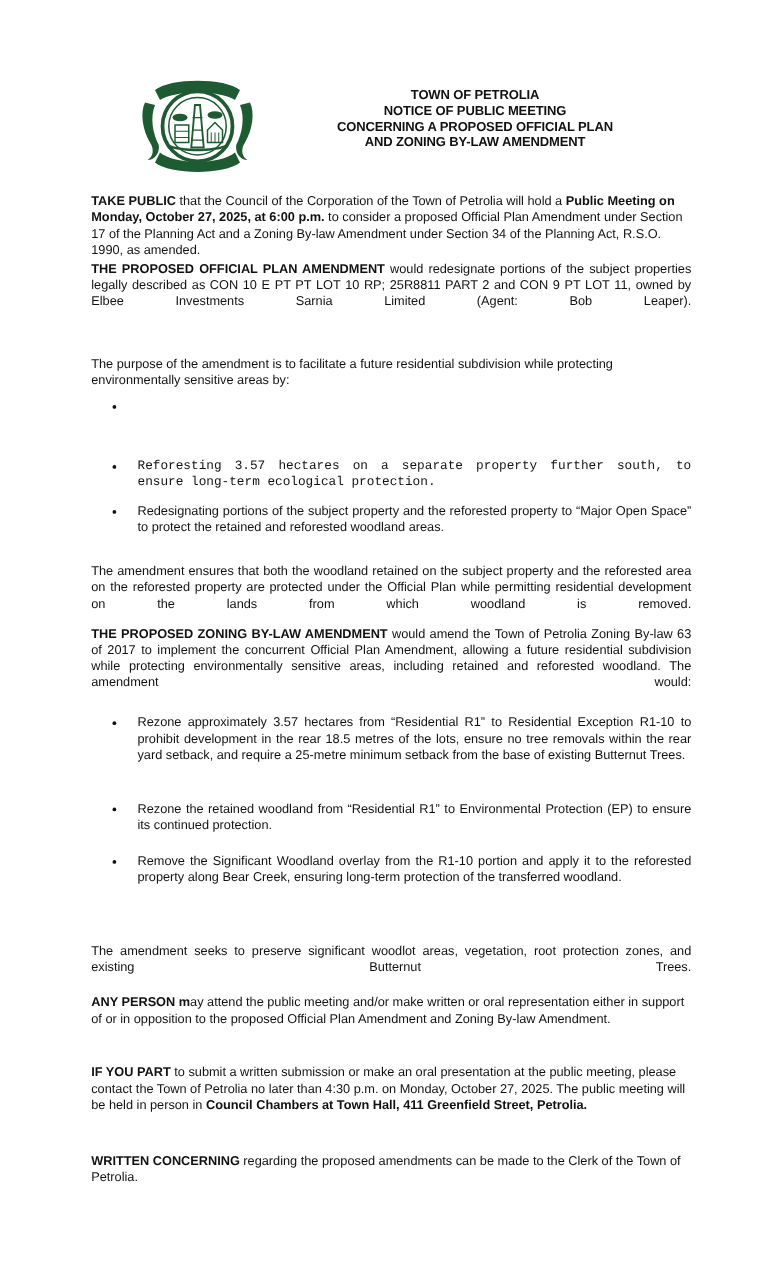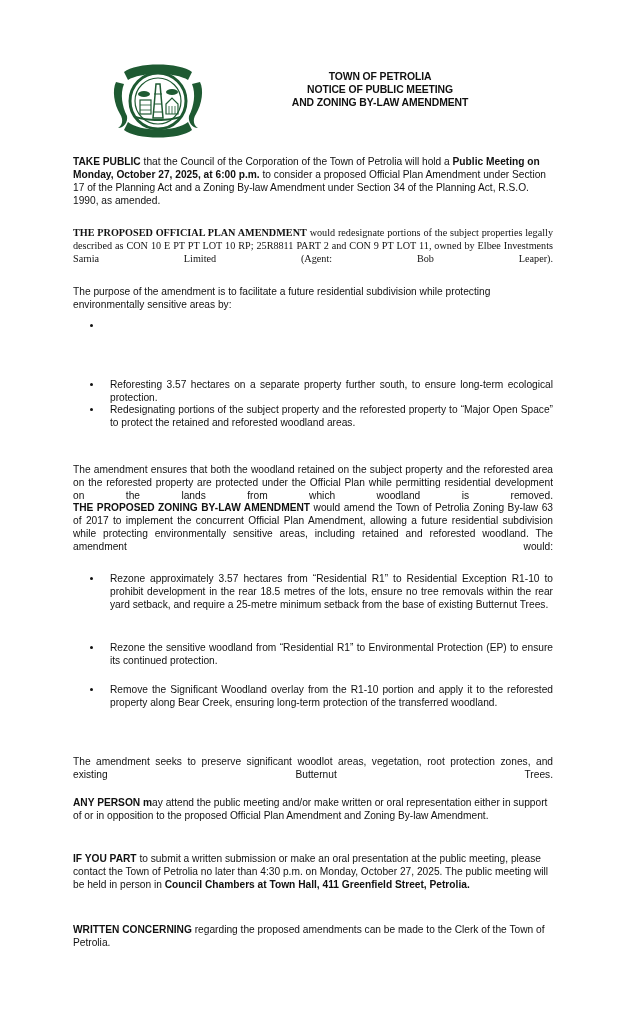--- a/index.html
+++ b/index.html
@@ -73,44 +73,45 @@
         <ellipse cx="62" cy="32" rx="6" ry="3" stroke="none"></ellipse>
 
         <path d="M26 56 C36 60 60 60 70 56 L70 58 C60 62 36 62 26 58 Z" stroke="none"></path>
       </g>
     </svg>
   </div>
 
   <div class="header">
     <div>TOWN OF PETROLIA</div>
     <div>NOTICE OF PUBLIC MEETING</div>
+    <div>CONCERNING A PROPOSED OFFICIAL PLAN</div>
     <div>AND ZONING BY-LAW AMENDMENT</div>
   </div>
 
   <div class="body-text" style="top:155px;">
 
     <p class="p" style="top:0px;"><b>TAKE PUBLIC</b><span> that the Council of the Corporation of the Town of Petrolia will hold a </span><b>Public Meeting on Monday, October 27, 2025, at 6:00 p.m.</b><span> to consider a proposed Official Plan Amendment under Section 17 of the Planning Act and a Zoning By-law Amendment under Section 34 of the Planning Act, R.S.O. 1990, as amended.</span></p>
 
-    <p class="p justify" style="top:71px;font-family:Liberation Serif, serif;"><b>THE PROPOSED OFFICIAL PLAN AMENDMENT</b><span> would redesignate portions of the subject properties legally described as CON 10 E PT PT LOT 10 RP; 25R8811 PART 2 and CON 9 PT LOT 11, owned by Elbee Investments Sarnia Limited (Agent: Bob Leaper).</span></p>
+    <p class="p justify" style="top:54px;"><b>THE PROPOSED OFFICIAL PLAN AMENDMENT</b><span> would redesignate portions of the subject properties legally described as CON 10 E PT PT LOT 10 RP; 25R8811 PART 2 and CON 9 PT LOT 11, owned by Elbee Investments Sarnia Limited (Agent: Bob Leaper).</span></p>
 
     <p class="p" style="top:130px;">The purpose of the amendment is to facilitate a future residential subdivision while protecting environmentally sensitive areas by:</p>
 
     <ul class="bullet-list" style="top:164px;">
       <li class="bullet-item" style="top:0px;"><span class="bullet-dot"></span></li>
-      <li class="bullet-item" style="top:59px;"><span class="bullet-dot"></span><span>Reforesting 3.57 hectares on a separate property further south, to ensure long-term ecological protection.</span></li>
+      <li class="bullet-item" style="top:48px;font-family:Liberation Mono, monospace;"><span class="bullet-dot"></span><span>Reforesting 3.57 hectares on a separate property further south, to ensure long-term ecological protection.</span></li>
       <li class="bullet-item" style="top:84px;"><span class="bullet-dot"></span><span>Redesignating portions of the subject property and the reforested property to “Major Open Space” to protect the retained and reforested woodland areas.</span></li>
     </ul>
 
-    <p class="p justify" style="top:308px;">The amendment ensures that both the woodland retained on the subject property and the reforested area on the reforested property are protected under the Official Plan while permitting residential development on the lands from which woodland is removed.</p>
+    <p class="p justify" style="top:296px;">The amendment ensures that both the woodland retained on the subject property and the reforested area on the reforested property are protected under the Official Plan while permitting residential development on the lands from which woodland is removed.</p>
 
     <p class="p justify" style="top:346px;"><b>THE PROPOSED ZONING BY-LAW AMENDMENT</b><span> would amend the Town of Petrolia Zoning By-law 63 of 2017 to implement the concurrent Official Plan Amendment, allowing a future residential subdivision while protecting environmentally sensitive areas, including retained and reforested woodland. The amendment would:</span></p>
 
     <ul class="bullet-list" style="top:417px;">
       <li class="bullet-item" style="top:0px;"><span class="bullet-dot"></span><span>Rezone approximately 3.57 hectares from “Residential R1” to Residential Exception R1-10 to prohibit development in the rear 18.5 metres of the lots, ensure no tree removals within the rear yard setback, and require a 25-metre minimum setback from the base of existing Butternut Trees.</span></li>
-      <li class="bullet-item" style="top:69px;"><span class="bullet-dot"></span><span>Rezone the sensitive woodland from “Residential R1” to Environmental Protection (EP) to ensure its continued protection.</span></li>
+      <li class="bullet-item" style="top:69px;"><span class="bullet-dot"></span><span>Rezone the retained woodland from “Residential R1” to Environmental Protection (EP) to ensure its continued protection.</span></li>
       <li class="bullet-item" style="top:111px;"><span class="bullet-dot"></span><span>Remove the Significant Woodland overlay from the R1-10 portion and apply it to the reforested property along Bear Creek, ensuring long-term protection of the transferred woodland.</span></li>
     </ul>
 
     <p class="p justify" style="top:600px;">The amendment seeks to preserve significant woodlot areas, vegetation, root protection zones, and existing Butternut Trees.</p>
 
     <p class="p" style="top:641px;"><b>ANY PERSON m</b><span>ay attend the public meeting and/or make written or oral representation either in support of or in opposition to the proposed Official Plan Amendment and Zoning By-law Amendment.</span></p>
 
     <p class="p" style="top:697px;"><b>IF YOU PART</b><span> to submit a written submission or make an oral presentation at the public meeting, please contact the Town of Petrolia no later than 4:30 p.m. on Monday, October 27, 2025. The public meeting will be held in person in </span><b>Council Chambers at Town Hall, 411 Greenfield Street, Petrolia.</b></p>
 
     <p class="p" style="top:768px;"><b>WRITTEN CONCERNING</b><span> regarding the proposed amendments can be made to the Clerk of the Town of Petrolia.</span></p>

